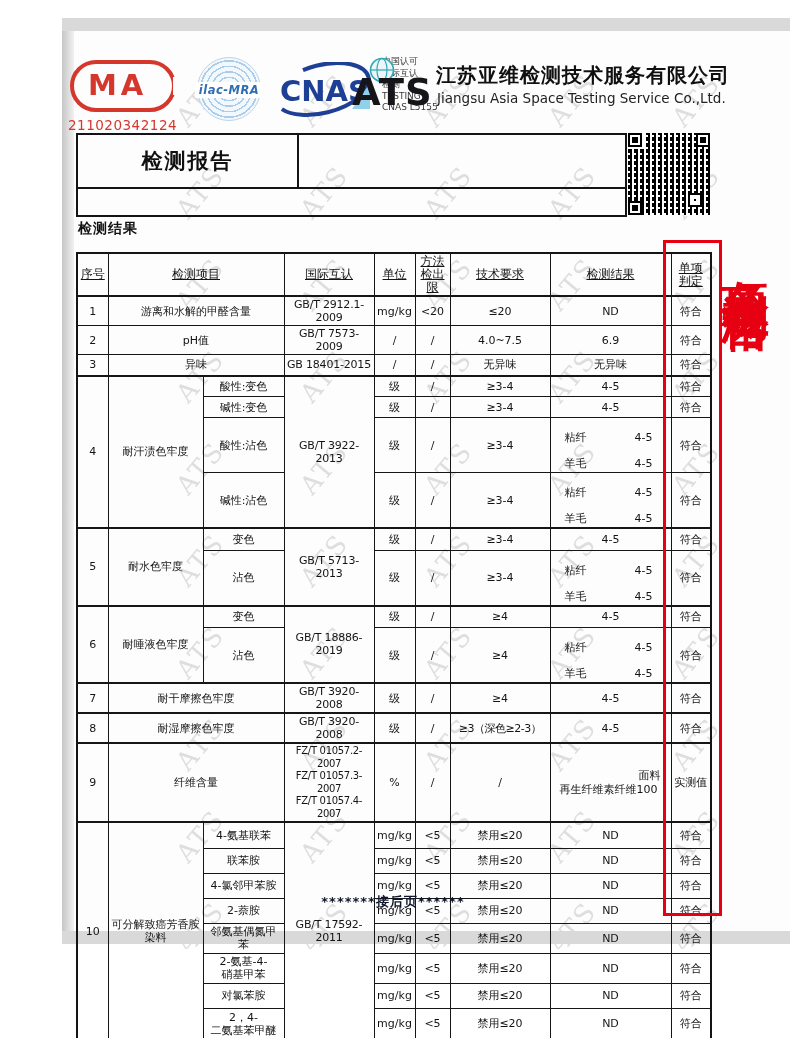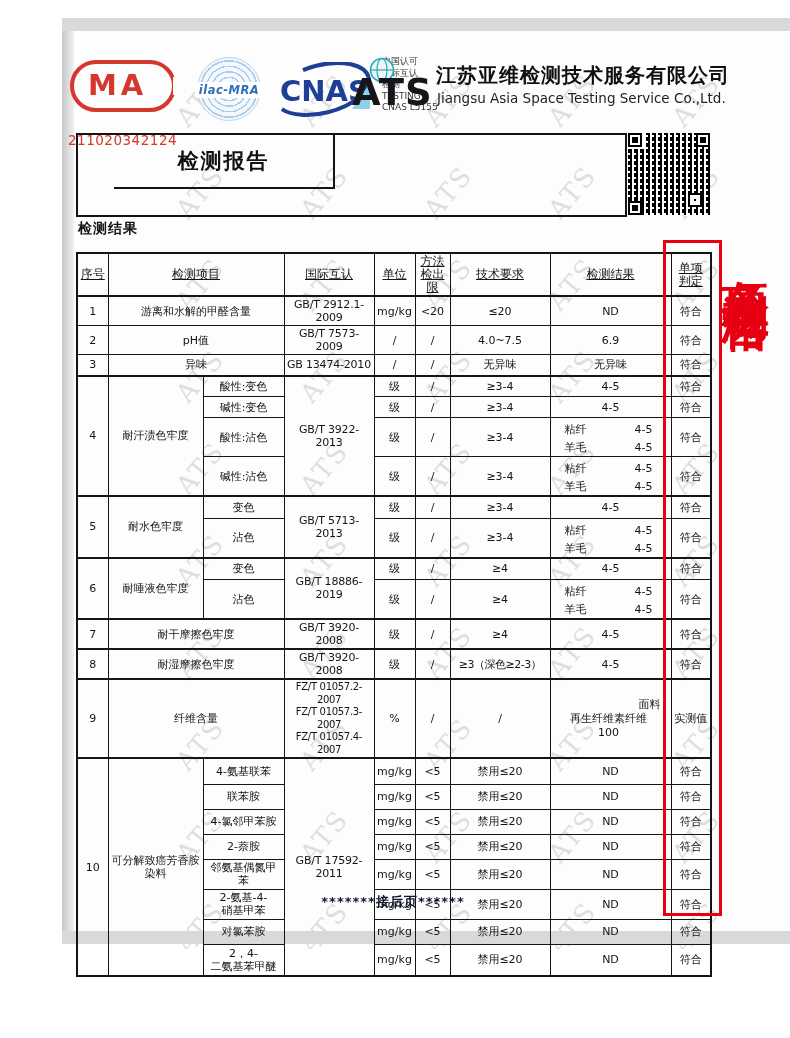--- a/index.html
+++ b/index.html
@@ -14,21 +14,21 @@
                background:linear-gradient(to right,#c6c6c6,#f1f1f1); z-index:1; }
   .wm { position:absolute; left:74px; top:31px; z-index:1; }
 
   .abs { position:absolute; z-index:2; }
 
   
   .cma { left:70px; top:60px; width:112px; height:54px; }
   .cma-ring { position:absolute; left:0; top:0; width:106px; height:52px; border:4px solid #d5372c; border-radius:26px; }
   .cma-gap { position:absolute; right:-3px; top:17px; width:12px; height:18px; background:#fdfdfd; }
   .cma-ma { position:absolute; left:18px; top:8px; font-size:29px; font-weight:bold; color:#d5372c; letter-spacing:4px; }
-  .cma-num { left:68px; top:117px; font-size:13.5px; color:#d5372c; letter-spacing:0.5px;margin-top:15px; }
+  .cma-num { left:68px; top:117px; font-size:13.5px; color:#d5372c; letter-spacing:0.5px; }
 
   
   .ilac { left:197px; top:57px; width:64px; height:64px; border-radius:50%;
           background:repeating-radial-gradient(circle at 50% 50%, #a9cdea 0 1.5px, #f3f8fc 1.5px 5.5px);
           border:1px solid #bcd4ea; }
   .ilac-band { position:absolute; left:-3px; right:-3px; top:24px; height:16px; background:#ffffff;
                font-size:11.5px; font-weight:bold; color:#2f6db5; text-align:center; line-height:16px; letter-spacing:0.5px;font-style:italic; }
 
   
   .cnas { left:270px; top:62px; }
@@ -40,21 +40,21 @@
   .ats { left:352px; top:57px; width:80px; height:58px; }
   .ats-globe { position:absolute; left:17px; top:0; }
   .ats-blue { position:absolute; left:0px; top:26px; width:18px; height:26px; background:#8fd0ea;
               clip-path:polygon(0 100%, 100% 0, 100% 100%); }
   .ats-text { position:absolute; left:0px; top:14px; font-size:37px; font-weight:900; color:#16161a; letter-spacing:1px; }
 
   .company-cn { left:436px; top:62px; font-size:20px; font-weight:bold; color:#101010; letter-spacing:1px; white-space:nowrap; }
   .company-en { left:437px; top:90px; font-size:13.5px; color:#222; white-space:nowrap; }
 
   
-  .ht { left:76px; top:133px; width:551px; height:84px; border:2px solid #141414; display:flex; flex-direction:row; background:transparent;padding-left:36px; }
+  .ht { left:76px; top:133px; width:551px; height:84px; border:2px solid #141414; display:flex; flex-direction:column; background:transparent; }
   .ht-r1 { display:flex; height:54px; border-bottom:2px solid #141414; }
   .ht-r2 { display:flex; flex:1; }
   .ht-c1 { width:221px; border-right:2px solid #141414; display:flex; align-items:center; justify-content:center; }
   .ht-c2 { flex:1; display:flex; flex-direction:column; align-items:center; justify-content:center; }
   .ht-title { font-size:21px; font-weight:bold; color:#111; letter-spacing:2px; }
   .ht-info { font-size:11px; line-height:15.5px; color:#161616; text-align:center; }
   .ht-repno { font-size:13px; font-weight:bold; color:#111; }
   .ht-page { font-size:13px; color:#161616; letter-spacing:2px; }
 
   .qr { left:628px; top:133px; }
@@ -64,23 +64,23 @@
   
   table.main { position:absolute; left:76px; top:252px; width:634px; border-collapse:collapse; table-layout:fixed; z-index:2; }
   table.main td { border:1px solid #161616; font-size:11px; color:#141414; text-align:center; vertical-align:middle; padding:1px 2px; }
   table.main { border:2px solid #141414; }
   tr.hdr td { border-bottom-width:2px; font-size:12px;text-decoration:underline; }
   tr.gt td { border-top-width:2px; }
   .ln { display:block; line-height:13px; }
   .cell-method { font-size:10.5px; letter-spacing:-0.2px; }
   .m3 .ln { font-size:10px; line-height:12.5px; letter-spacing:-0.3px; }
   .sm { font-size:9.5px; letter-spacing:-0.5px; padding:0 !important; white-space:nowrap; }
-  .res2 span.rl { display:flex; justify-content:space-between; padding:4px 16px 0 12px; line-height:14px; }
+  .res2 span.rl { display:flex; justify-content:space-between; padding:12px 16px 0 12px; line-height:14px; }
   .r9a { display:block; text-align:right; padding-right:8px; line-height:14px; }
-  .r9b { display:flex; justify-content:center; padding:0 4px 0 0; line-height:14px;flex-direction:column; }
+  .r9b { display:flex; justify-content:center; padding:0 4px 0 0; line-height:14px; }
 
   .footer-note { left:76px; top:893px; width:634px; text-align:center; font-size:13px; font-weight:bold; color:#0f172a; letter-spacing:1px; }
 
   
   .redbox { position:absolute; left:663px; top:240px; width:59px; height:676px; border:3.5px solid #e60012; z-index:3; }
   .vtext { position:absolute; left:721px; top:243px; writing-mode:vertical-rl; text-orientation:upright;
            font-size:47px; line-height:50px; letter-spacing:5px; font-weight:bold; color:#e60012; z-index:3; }
 </style>
 </head>
 <body>
@@ -221,21 +221,21 @@
       <td>/</td>
       <td>/</td>
       <td>4.0~7.5</td>
       <td>6.9</td>
       <td>符合</td>
     </tr>
 
     <tr style="height:21px">
       <td>3</td>
       <td colspan="2">异味</td>
-      <td class="cell-method">GB 13474-2010</td>
+      <td class="cell-method">GB 18401-2015</td>
       <td>/</td>
       <td>/</td>
       <td>无异味</td>
       <td>无异味</td>
       <td>符合</td>
     </tr>
 
     <tr class="gt" style="height:21px">
       <td rowspan="4">4</td>
       <td rowspan="4">耐汗渍色牢度</td>

